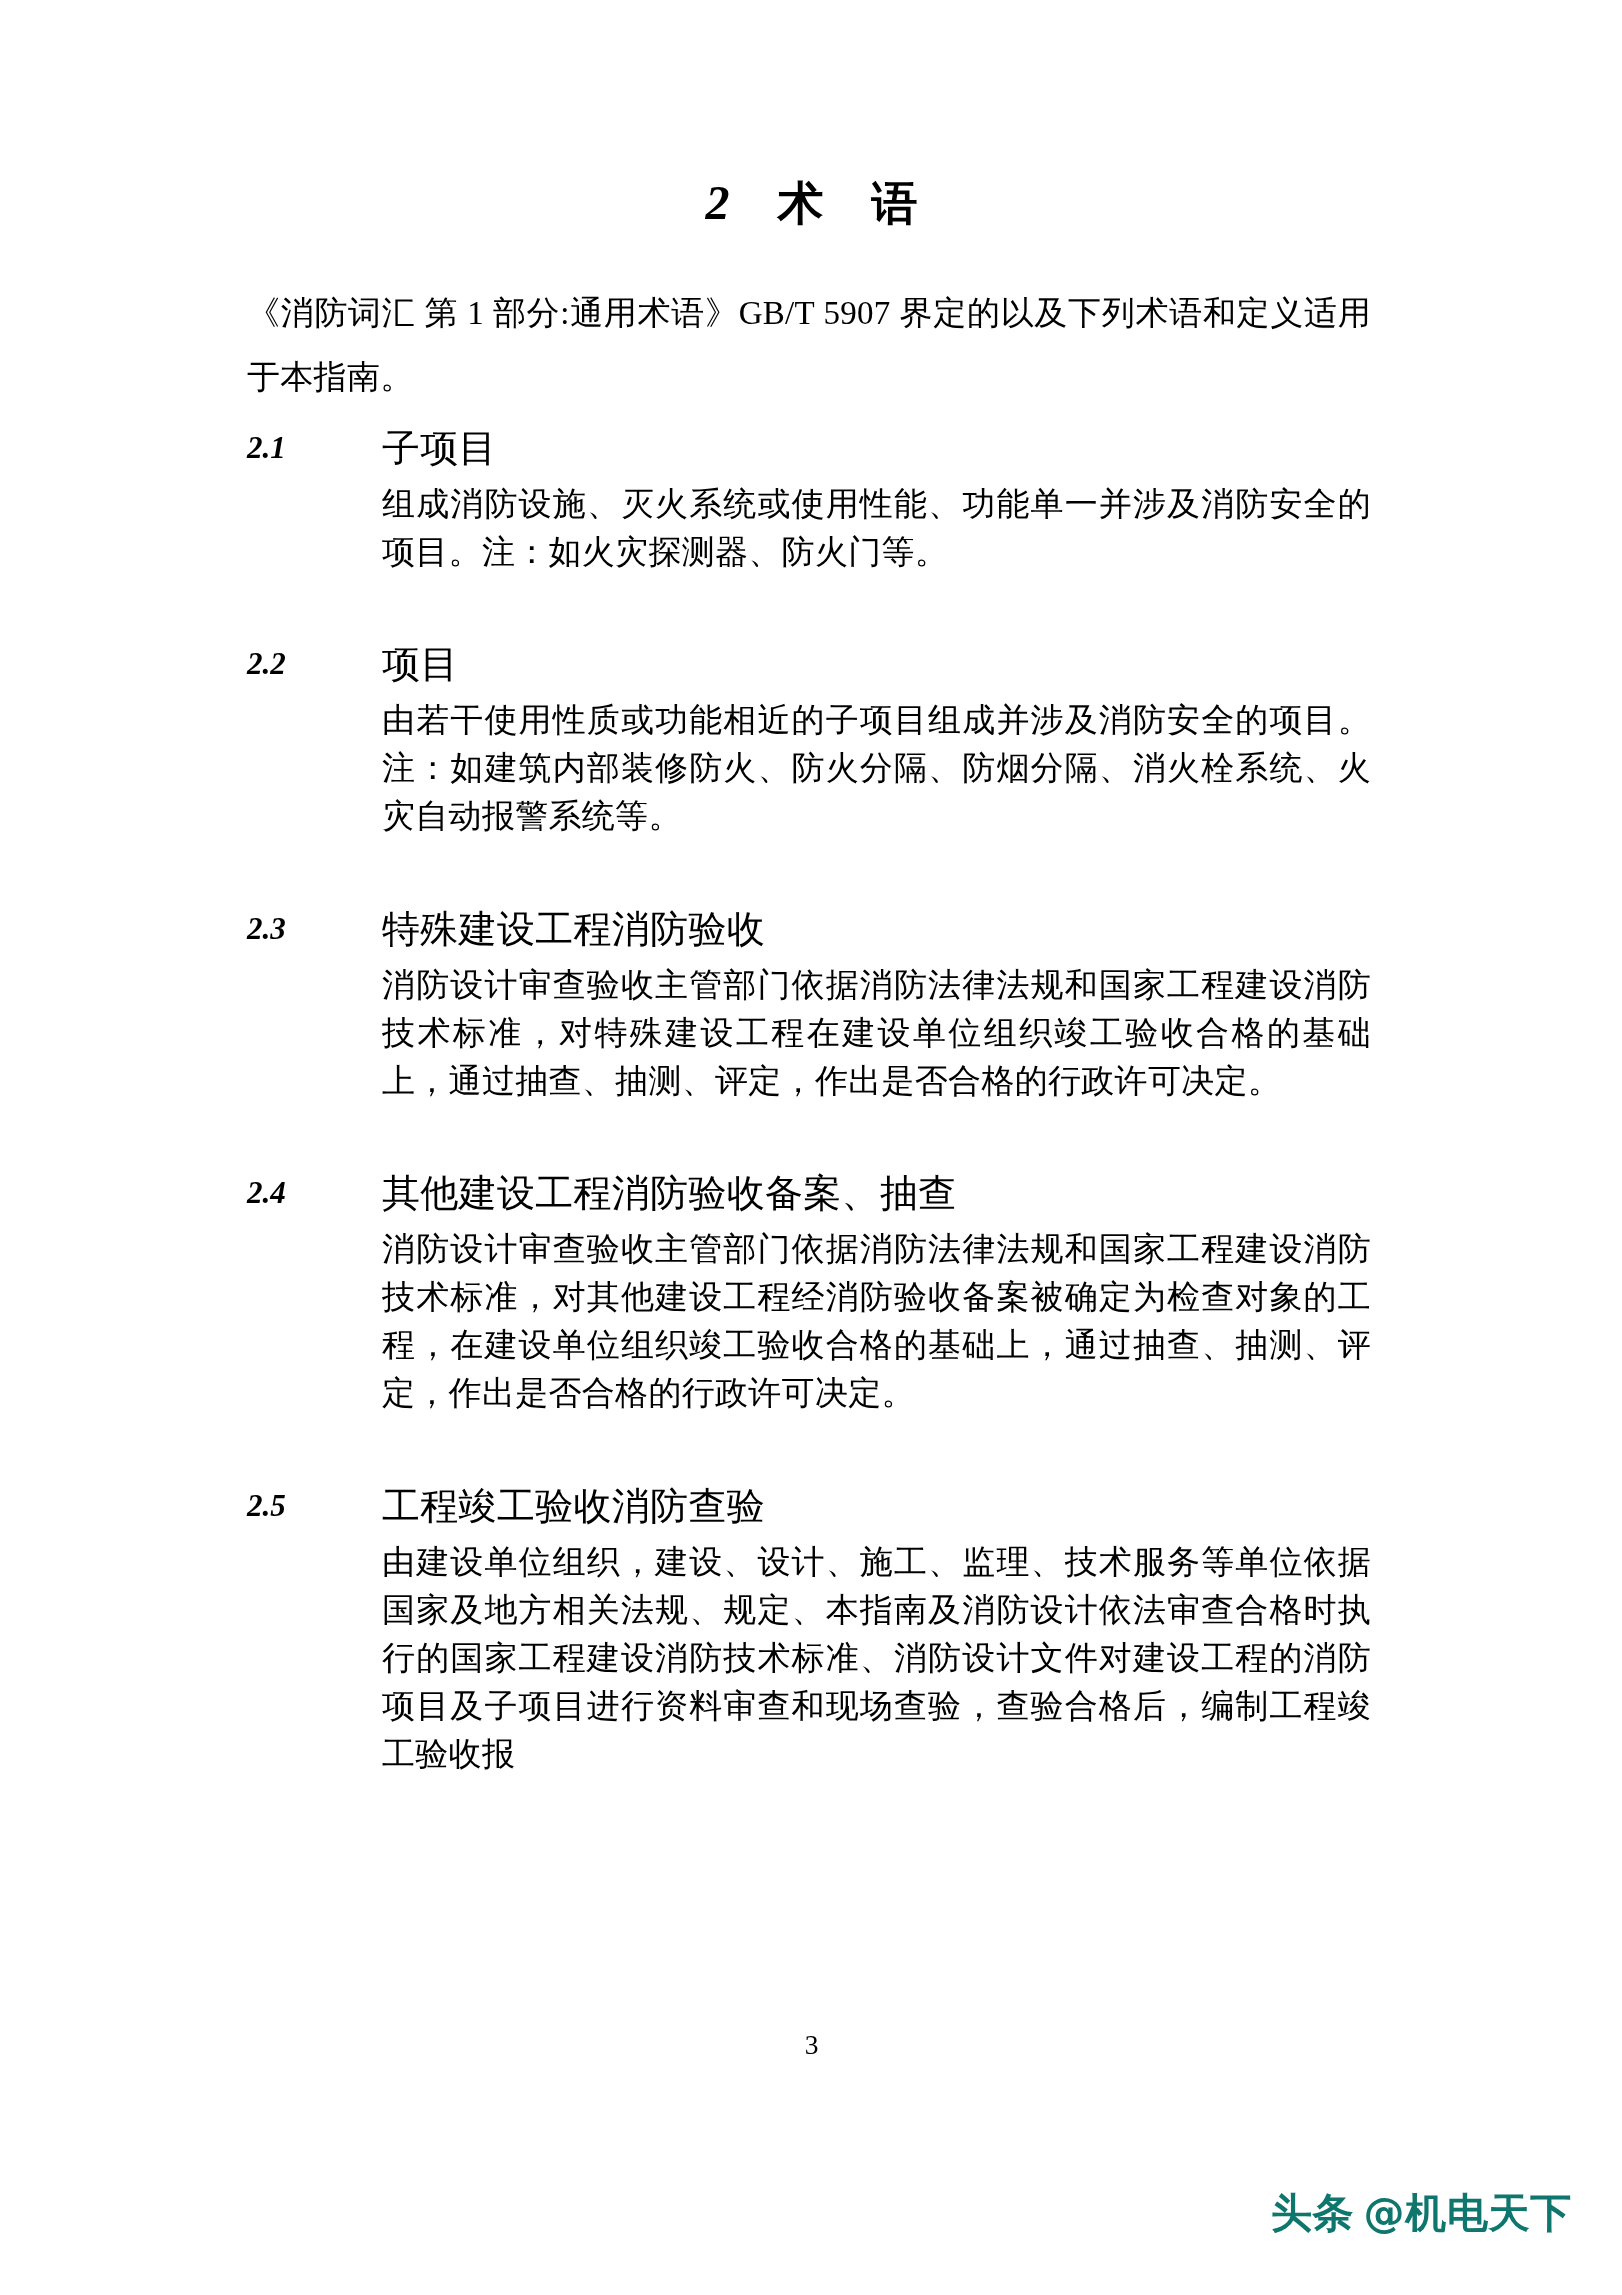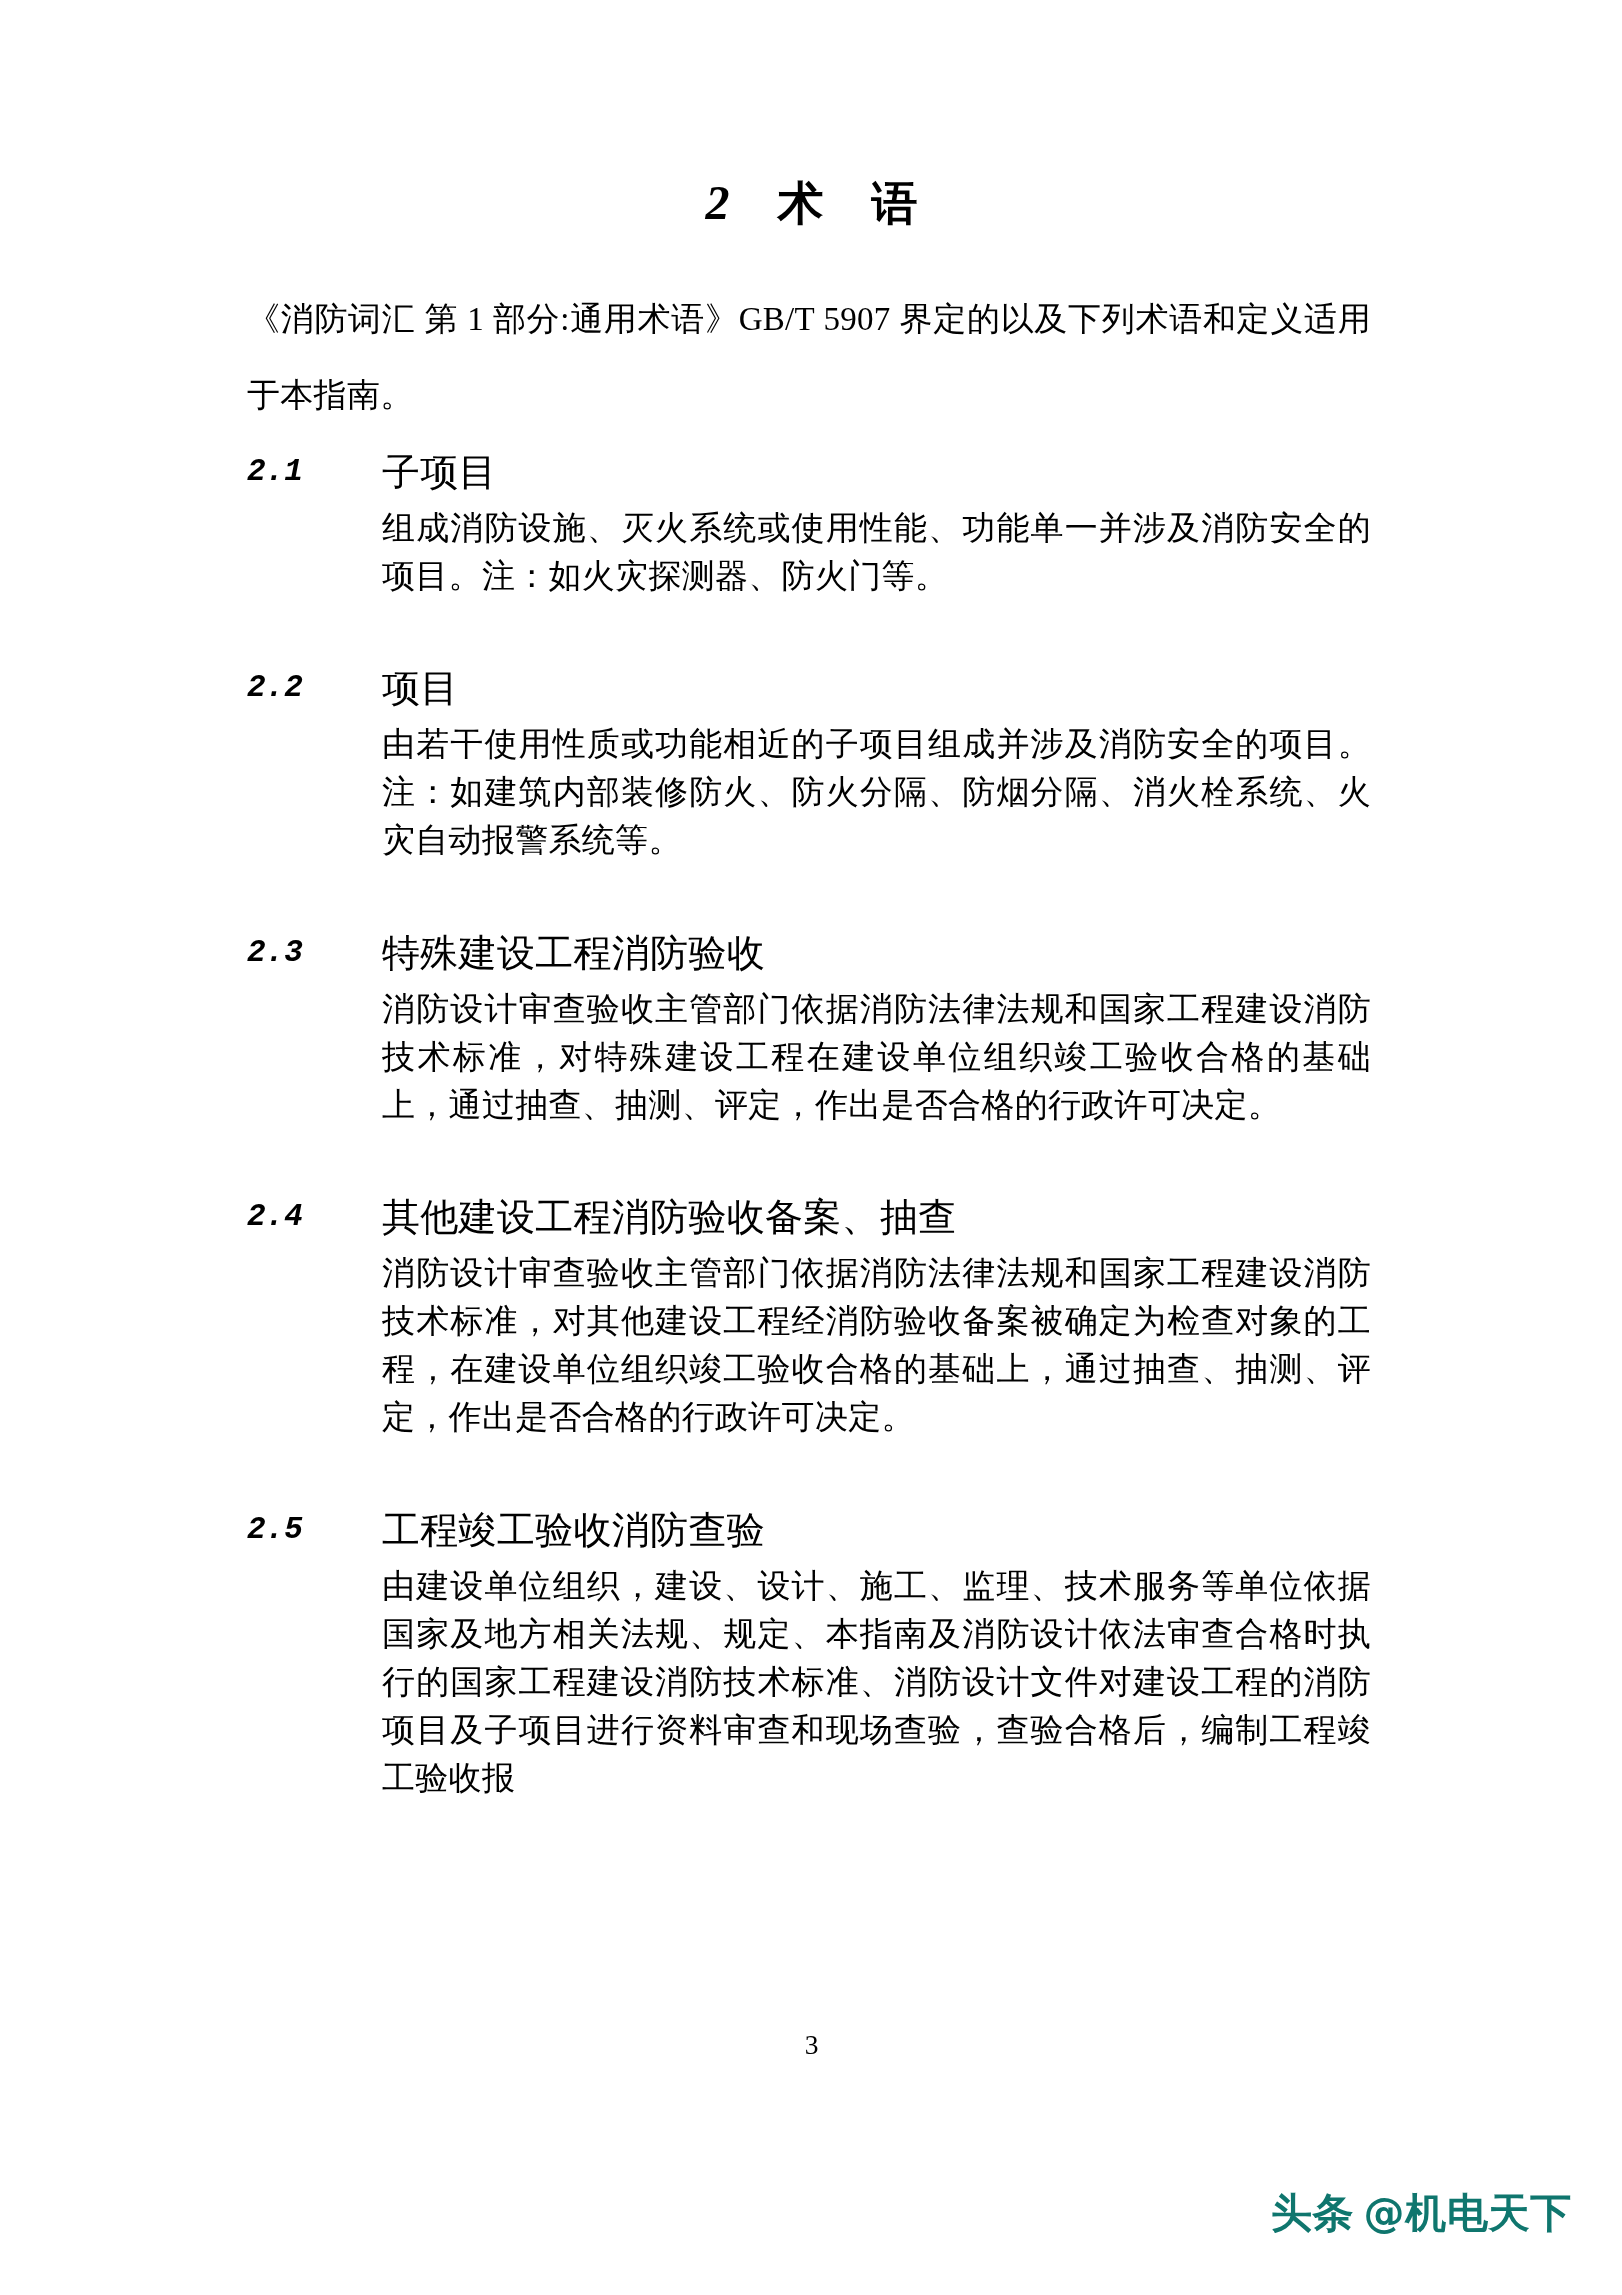--- a/index.html
+++ b/index.html
@@ -42,21 +42,21 @@
   .content {
     position: absolute;
     left: 247px;
     top: 281px;
     width: 1124px;
   }
 
   
   .intro {
     font-size: 33px;
-    line-height: 76px;
+    line-height: 64px;
     text-align: justify;
     text-align-last: left;
     letter-spacing: 0.3px;
     margin: 0 0 2.6px 0;
   }
 
   
   .section {
     position: relative;
     margin-top: 6.5px;
@@ -67,21 +67,21 @@
     line-height: 64px;
   }
   .sec-num {
     position: absolute;
     left: 0;
     top: 0;
     width: 124px;
     font-size: 31px;
     font-weight: bold;
     font-style: italic;
-    font-family: Liberation Mono, monospace;
+    font-family: Liberation Serif, serif;
   }
   .sec-title {
     position: absolute;
     left: 135px;
     top: 0;
     font-size: 38px;
     letter-spacing: 0.3px;
     white-space: nowrap;
   }
   .sec-body {

